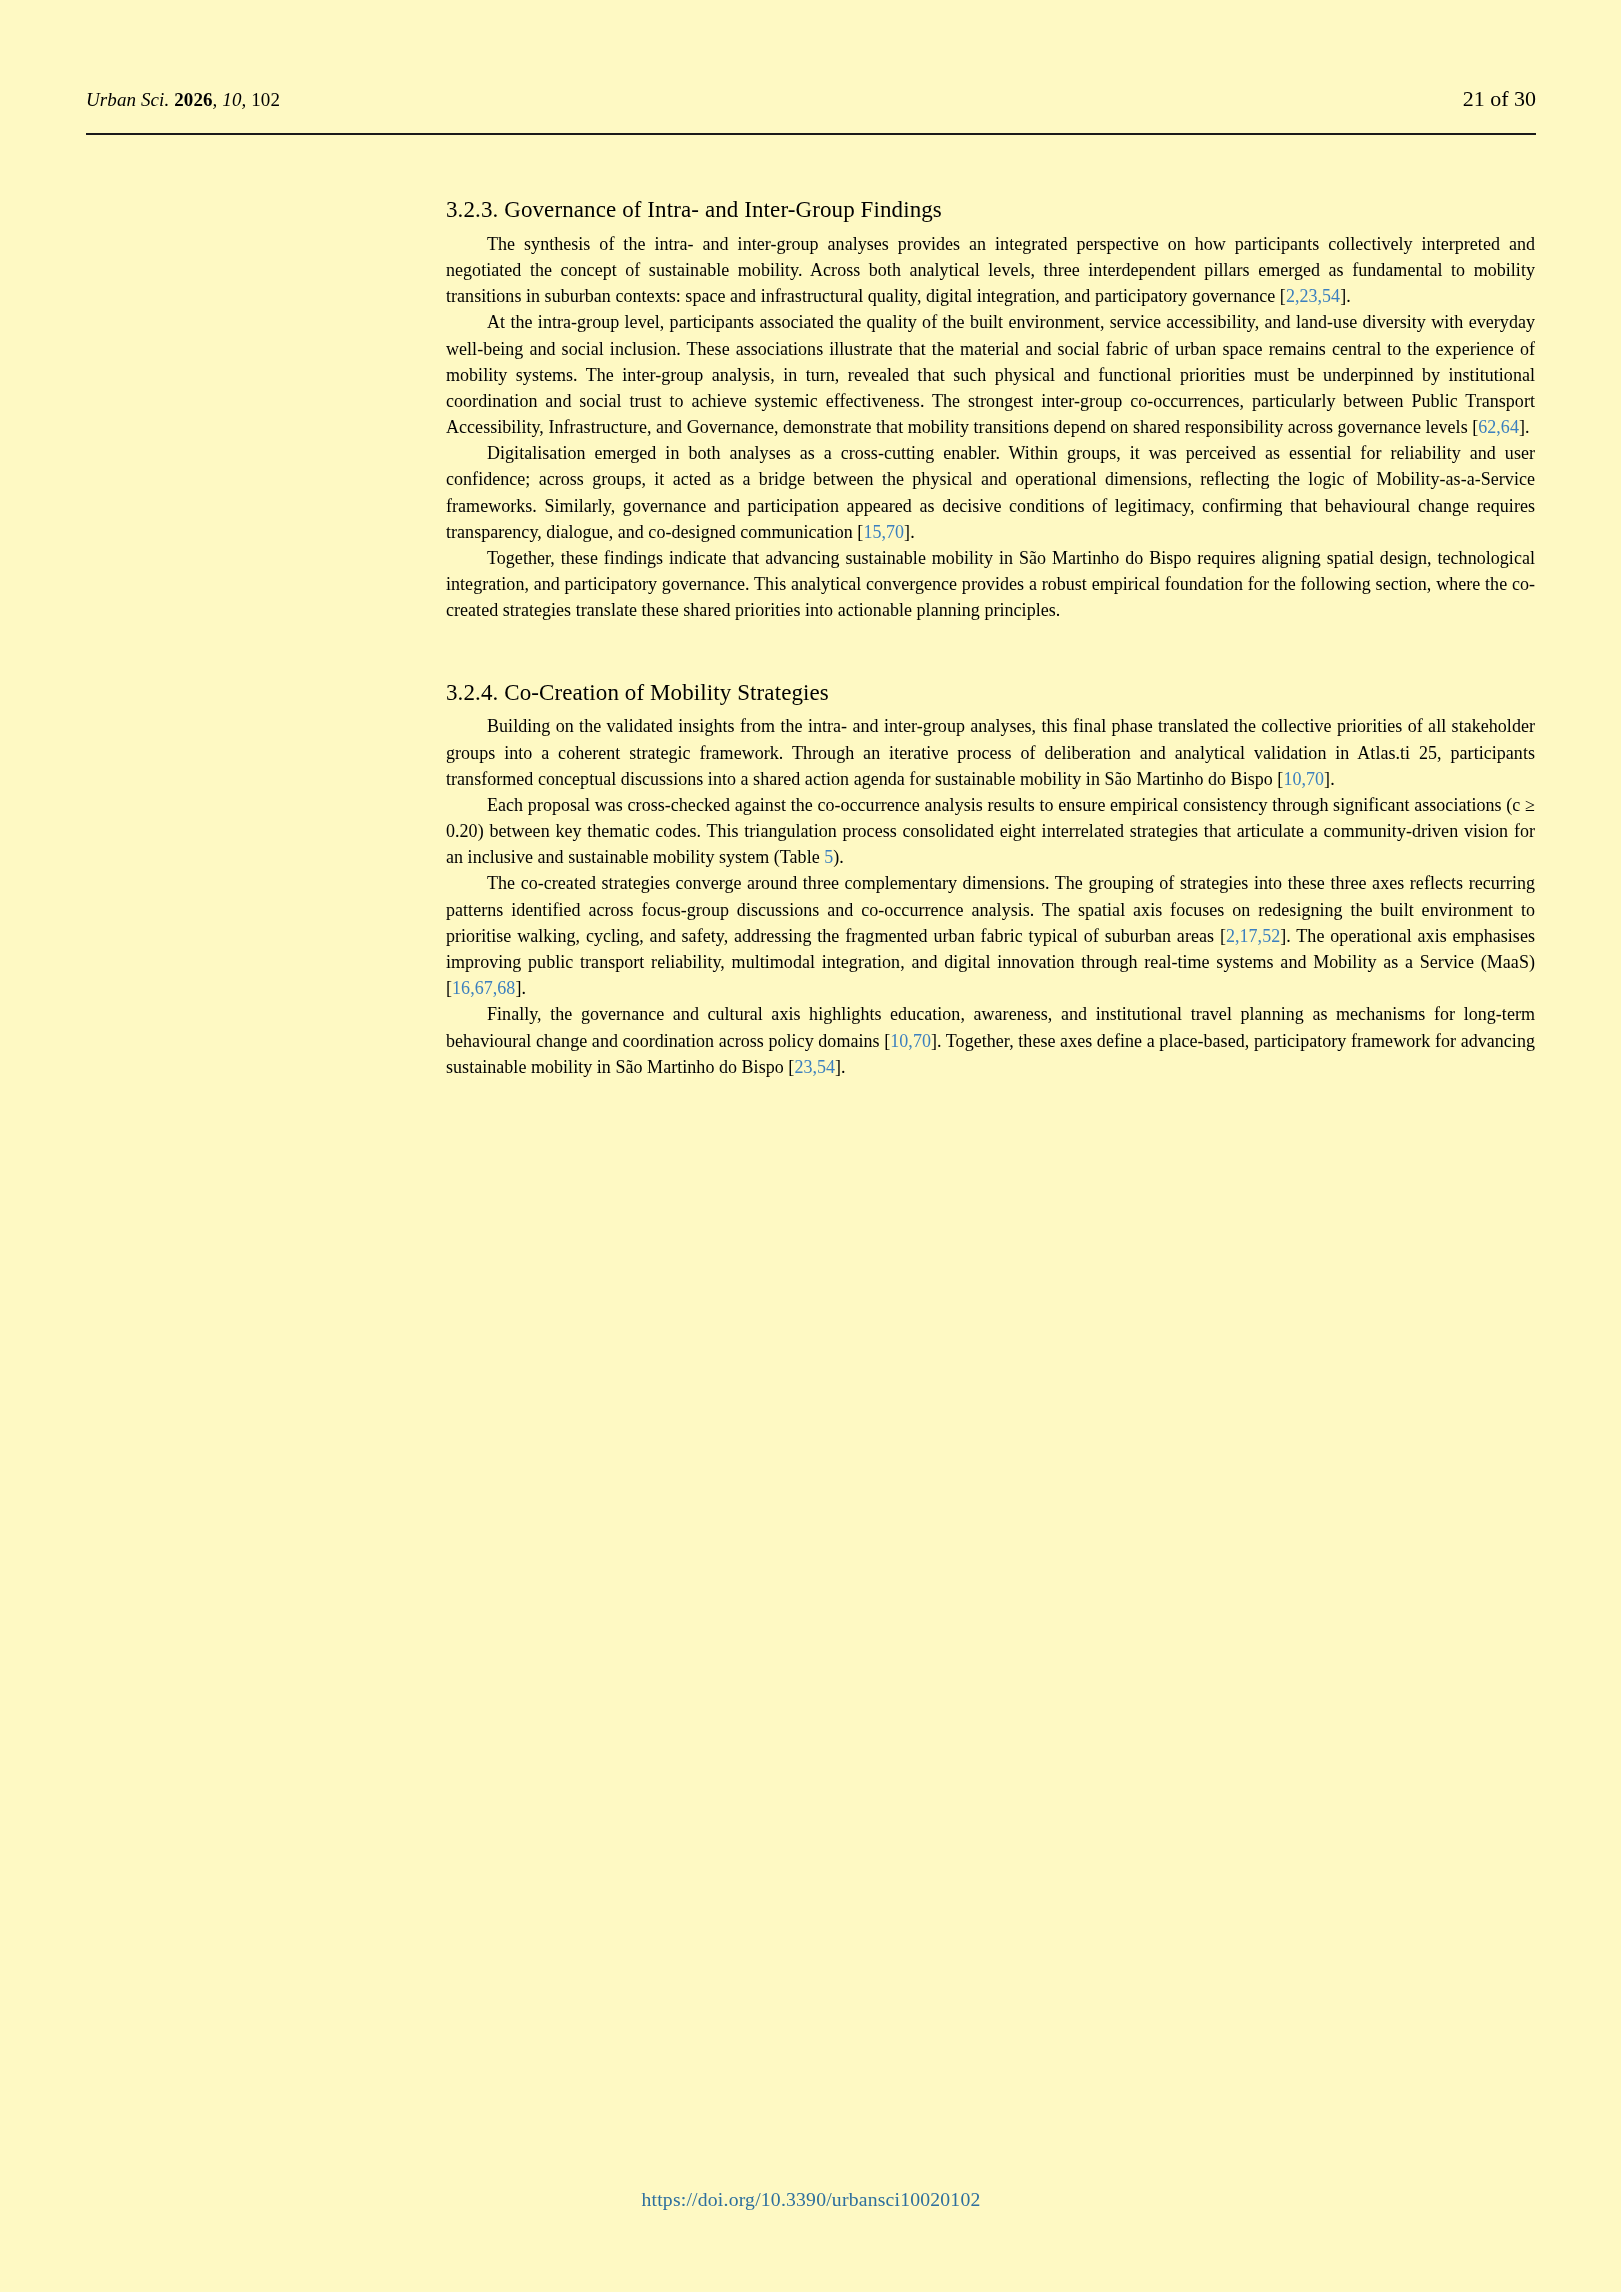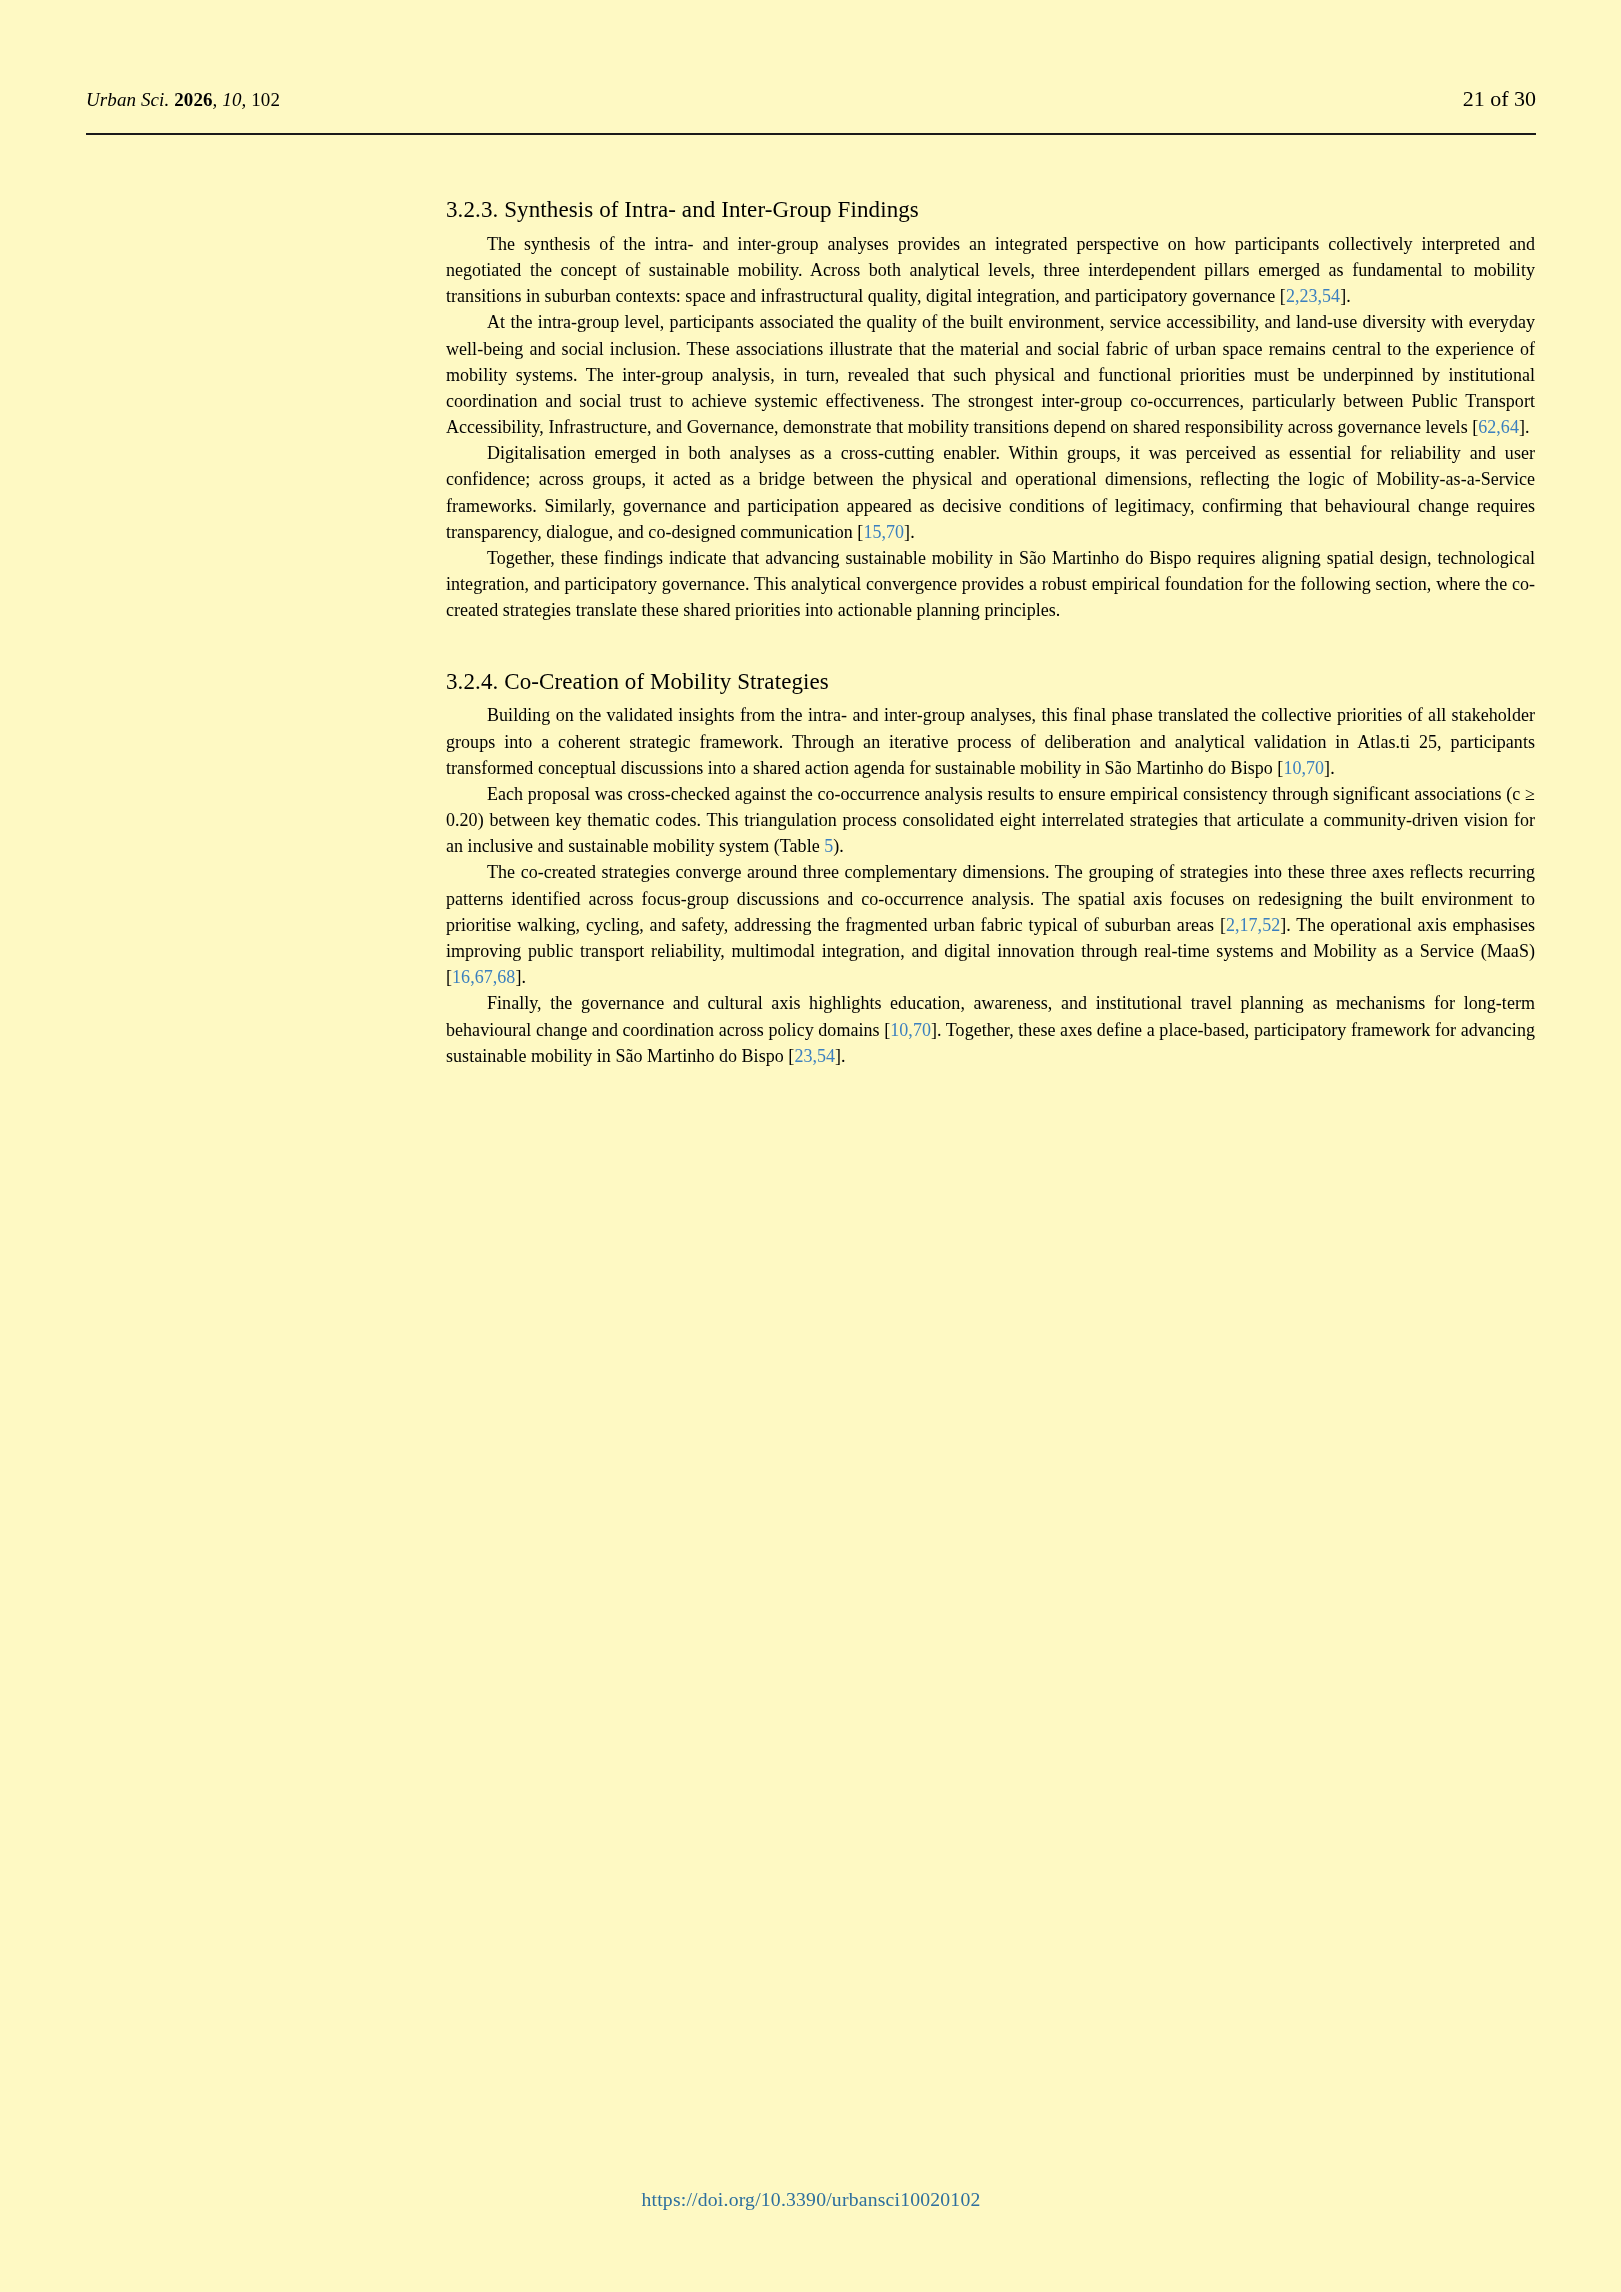--- a/index.html
+++ b/index.html
@@ -67,21 +67,21 @@
   }
 
   h3.section-heading {
     font-size: 23px;
     font-weight: normal;
     margin: 0 0 5.4px 0;
     line-height: 1.32;
     letter-spacing: 0.1px;
   }
   h3.section-heading.spaced {
-    margin-top: 43px;
+    margin-top: 54px;
   }
 
   p.body-par {
     font-size: 18px;
     line-height: 1.455;
     margin: 0;
     text-align: justify;
     text-justify: inter-word;
     text-indent: 41px;
     hyphens: manual;
@@ -115,21 +115,21 @@
 
   <div class="running-head">
     <div class="rh-left"><span>Urban Sci.</span>
       <span class="b">2026</span><span>, </span><span class="vol">10</span><span>, </span><span class="pg">102</span></div>
     <div class="rh-right">21 of 30</div>
   </div>
   <div class="head-rule"></div>
 
   <div class="content">
 
-    <h3 class="section-heading">3.2.3. Synthesis of Intra- and Inter-Group Findings</h3>
+    <h3 class="section-heading">3.2.3. Governance of Intra- and Inter-Group Findings</h3>
 
     <p class="body-par"><span>The synthesis of the intra- and inter-group analyses provides an integrated perspective on how participants collectively interpreted and negotiated the concept of sustainable mobility. Across both analytical levels, three interdependent pillars emerged as fundamental to mobility transitions in suburban contexts: space and infrastructural quality, digital integration, and participatory governance [</span><a class="cite" href="#">2,23,54</a><span>].</span></p>
 
     <p class="body-par"><span>At the intra-group level, participants associated the quality of the built environment, service accessibility, and land-use diversity with everyday well-being and social inclusion. These associations illustrate that the material and social fabric of urban space remains central to the experience of mobility systems. The inter-group analysis, in turn, revealed that such physical and functional priorities must be underpinned by institutional coordination and social trust to achieve systemic effectiveness. The strongest inter-group co-occurrences, particularly between Public Transport Accessibility, Infrastructure, and Governance, demonstrate that mobility transitions depend on shared responsibility across governance levels [</span><a class="cite" href="#">62,64</a><span>].</span></p>
 
     <p class="body-par"><span>Digitalisation emerged in both analyses as a cross-cutting enabler. Within groups, it was perceived as essential for reliability and user confidence; across groups, it acted as a bridge between the physical and operational dimensions, reflecting the logic of Mobility-as-a-Service frameworks. Similarly, governance and participation appeared as decisive conditions of legitimacy, confirming that behavioural change requires transparency, dialogue, and co-designed communication [</span><a class="cite" href="#">15,70</a><span>].</span></p>
 
     <p class="body-par"><span>Together, these findings indicate that advancing sustainable mobility in São Martinho do Bispo requires aligning spatial design, technological integration, and participatory governance. This analytical convergence provides a robust empirical foundation for the following section, where the co-created strategies translate these shared priorities into actionable planning principles.</span></p>
 
     <h3 class="section-heading spaced">3.2.4. Co-Creation of Mobility Strategies</h3>

